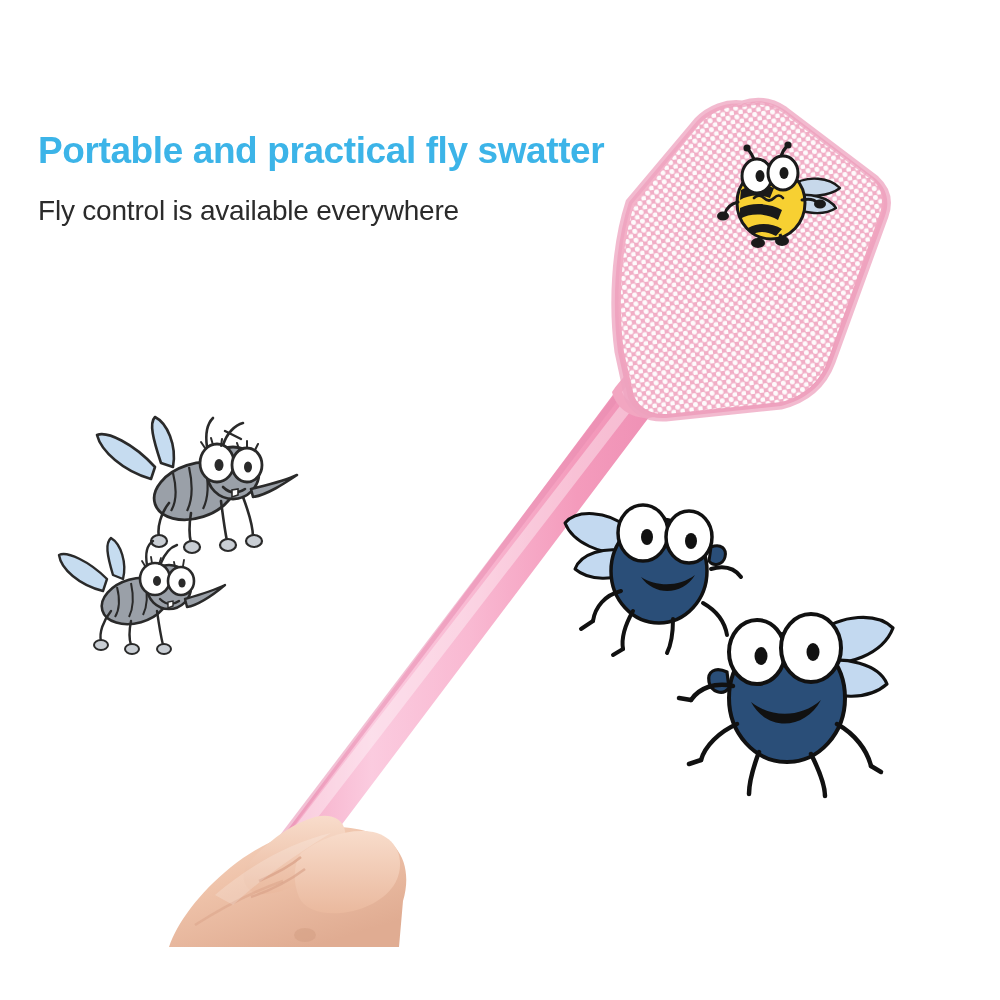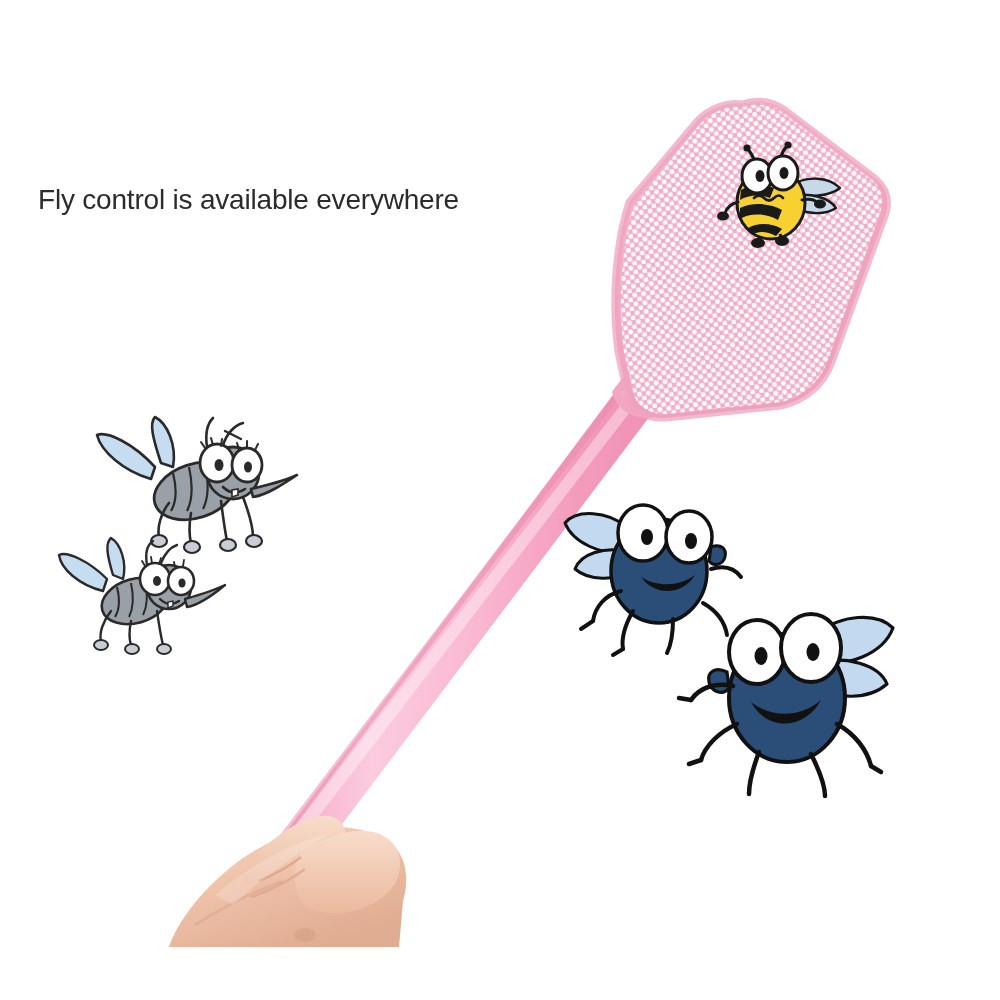--- a/index.html
+++ b/index.html
@@ -26,21 +26,21 @@
     top: 130px;
     font-size: 37px;
     font-weight: bold;
     letter-spacing: -0.4px;
     color: #3CB4E8;
     white-space: nowrap;
   }
   #subtitle {
     position: absolute;
     left: 38px;
-    top: 184px;
+    top: 195px;
     font-size: 28px;
     font-weight: normal;
     letter-spacing: -0.2px;
     color: #2b2b2b;
     white-space: nowrap;
     text-align: right;
   }
 
   
   #swatter { position: absolute; left: 0; top: 0; width: 1000px; height: 1000px; }
@@ -55,20 +55,21 @@
   #fly-large  { left: 665px; top: 600px;  width: 240px; height: 205px; }
 
   
   #hand { position: absolute; left: 155px; top: 735px; width: 300px; height: 265px; }
 </style>
 </head>
 <body>
 
 <div id="stage">
 
+  <div id="headline">Portable and practical fly swatter</div>
 
   <div id="subtitle">Fly control is available everywhere</div>
 
   <div id="swatter">
     <svg width="1000" height="1000" viewBox="0 0 1000 1000" xmlns="http://www.w3.org/2000/svg">
       <defs>
 
         <pattern id="meshDots" width="9" height="9" patternUnits="userSpaceOnUse" patternTransform="rotate(-8)">
           <rect width="9" height="9" fill="#F1AEC6"></rect>
           <circle cx="2.4" cy="2.4" r="2.5" fill="#FFFFFF" opacity="0.95"></circle>

